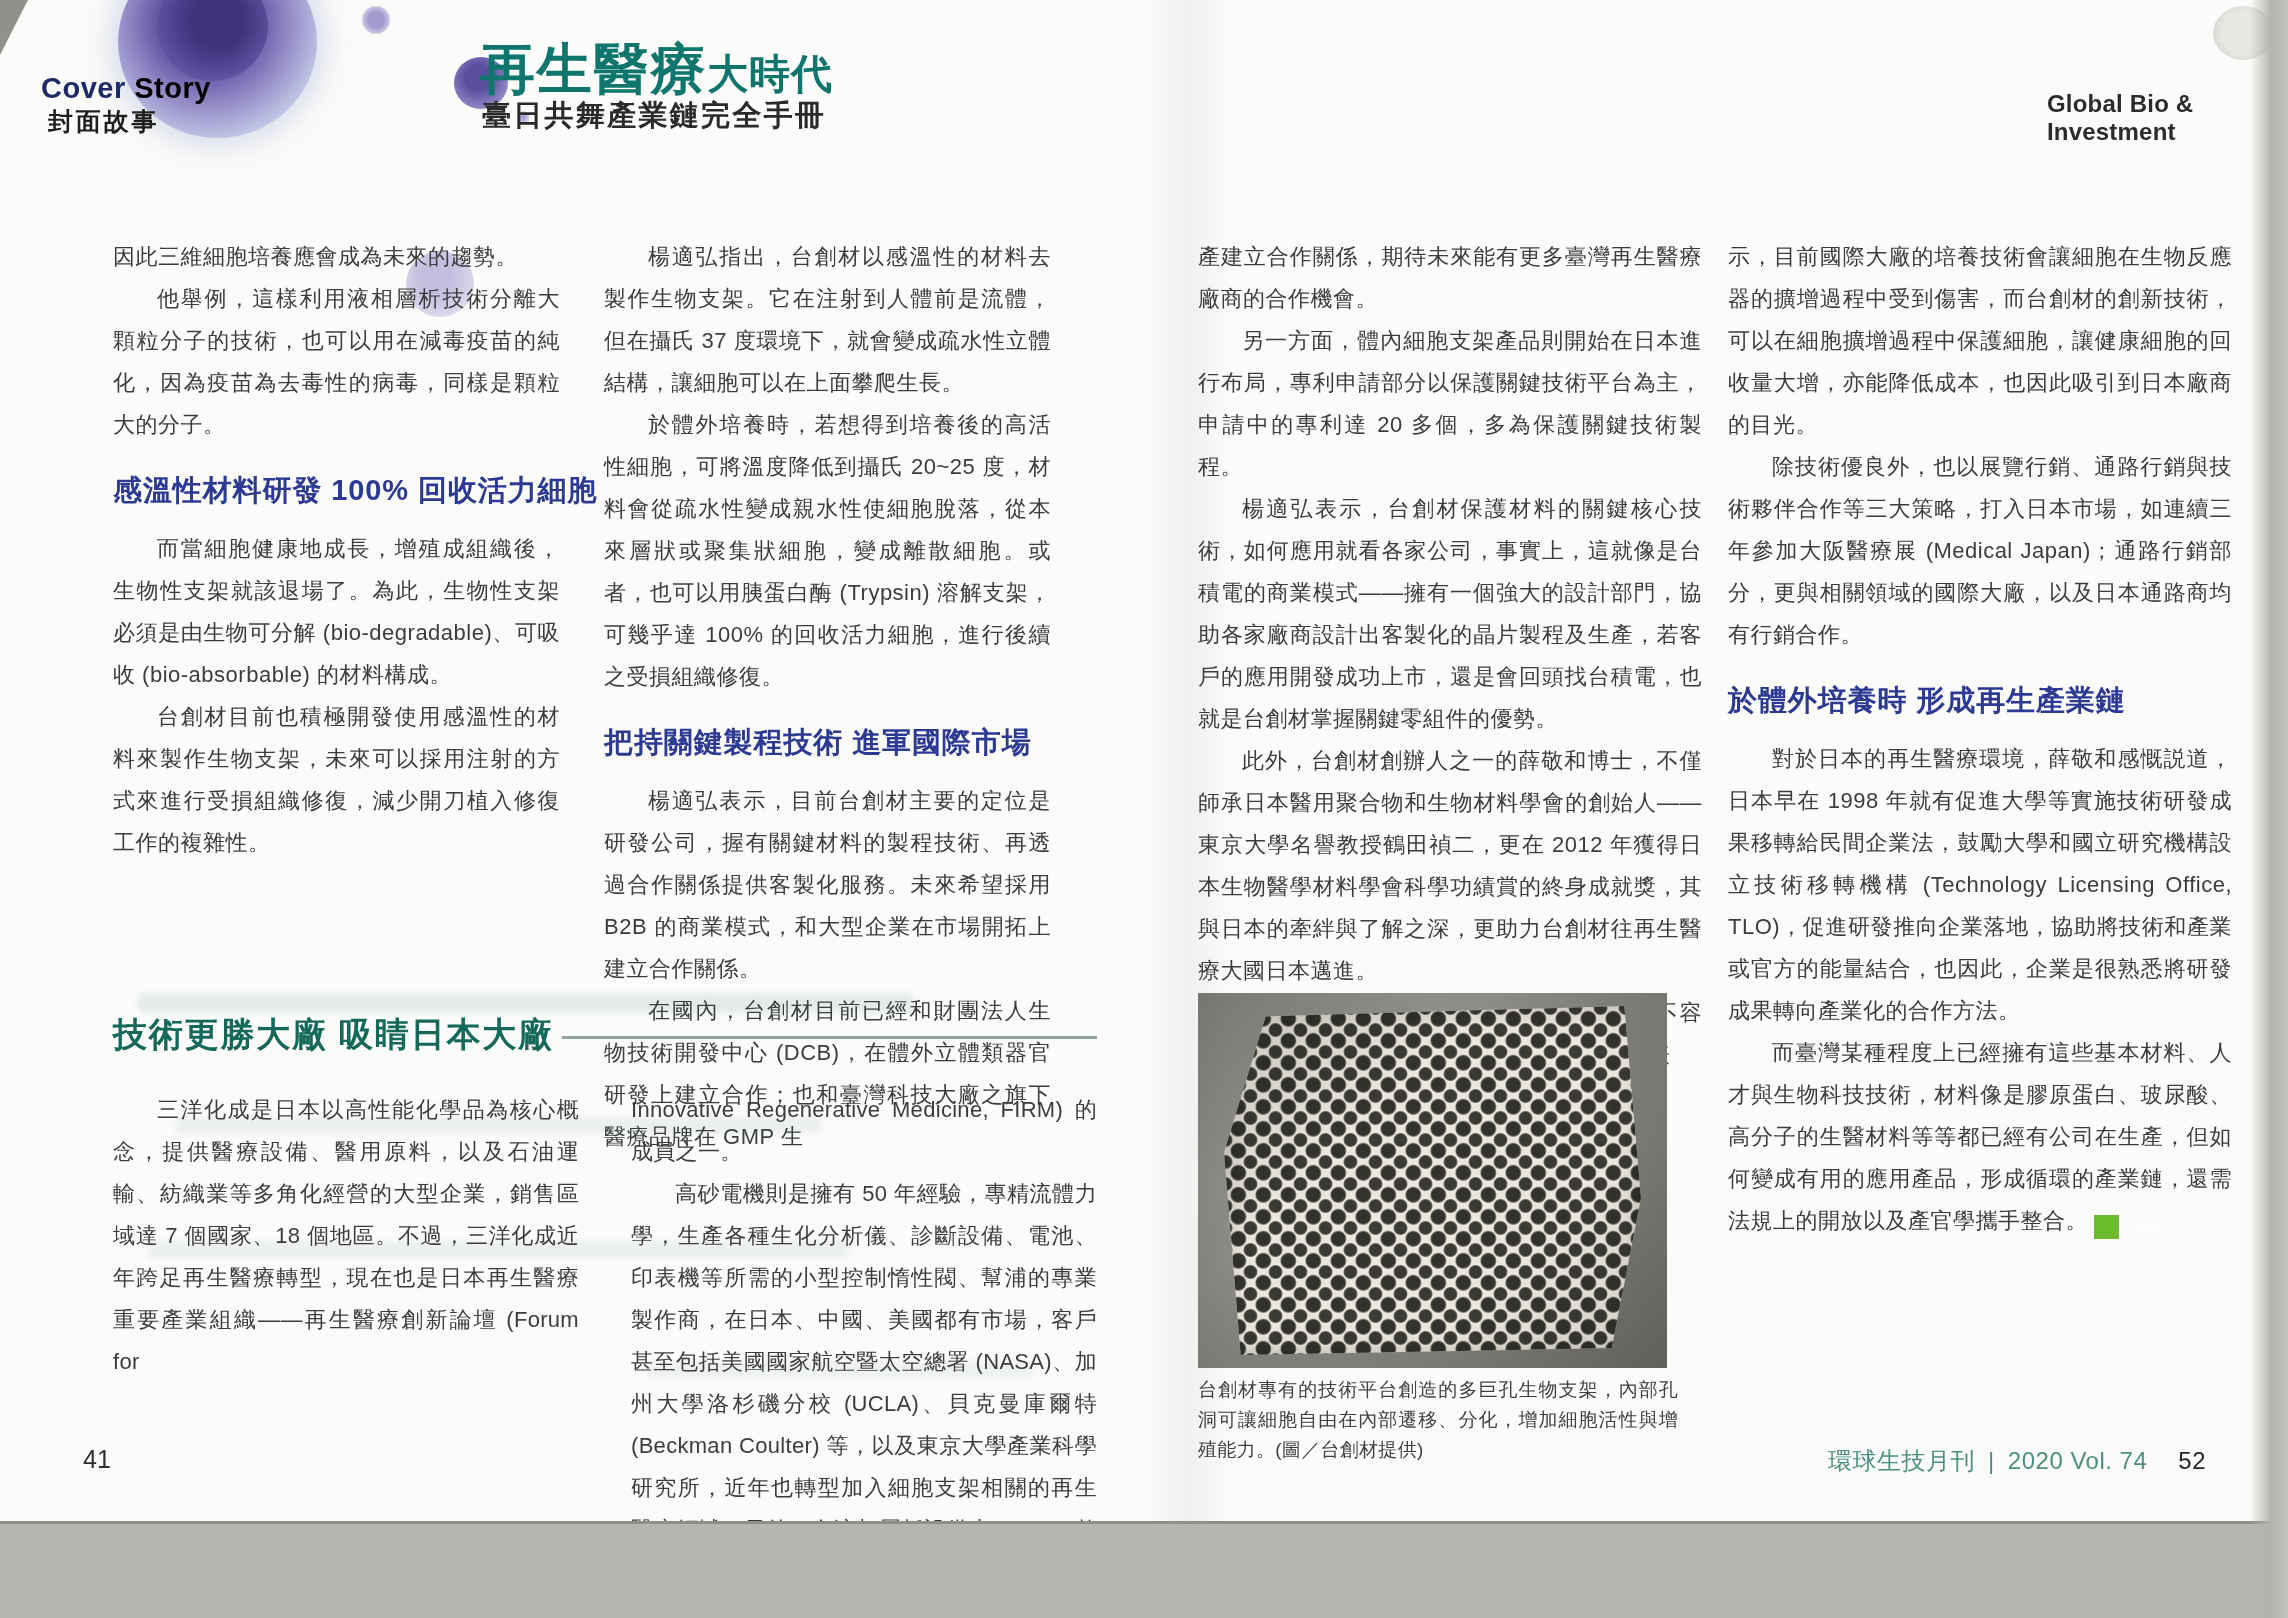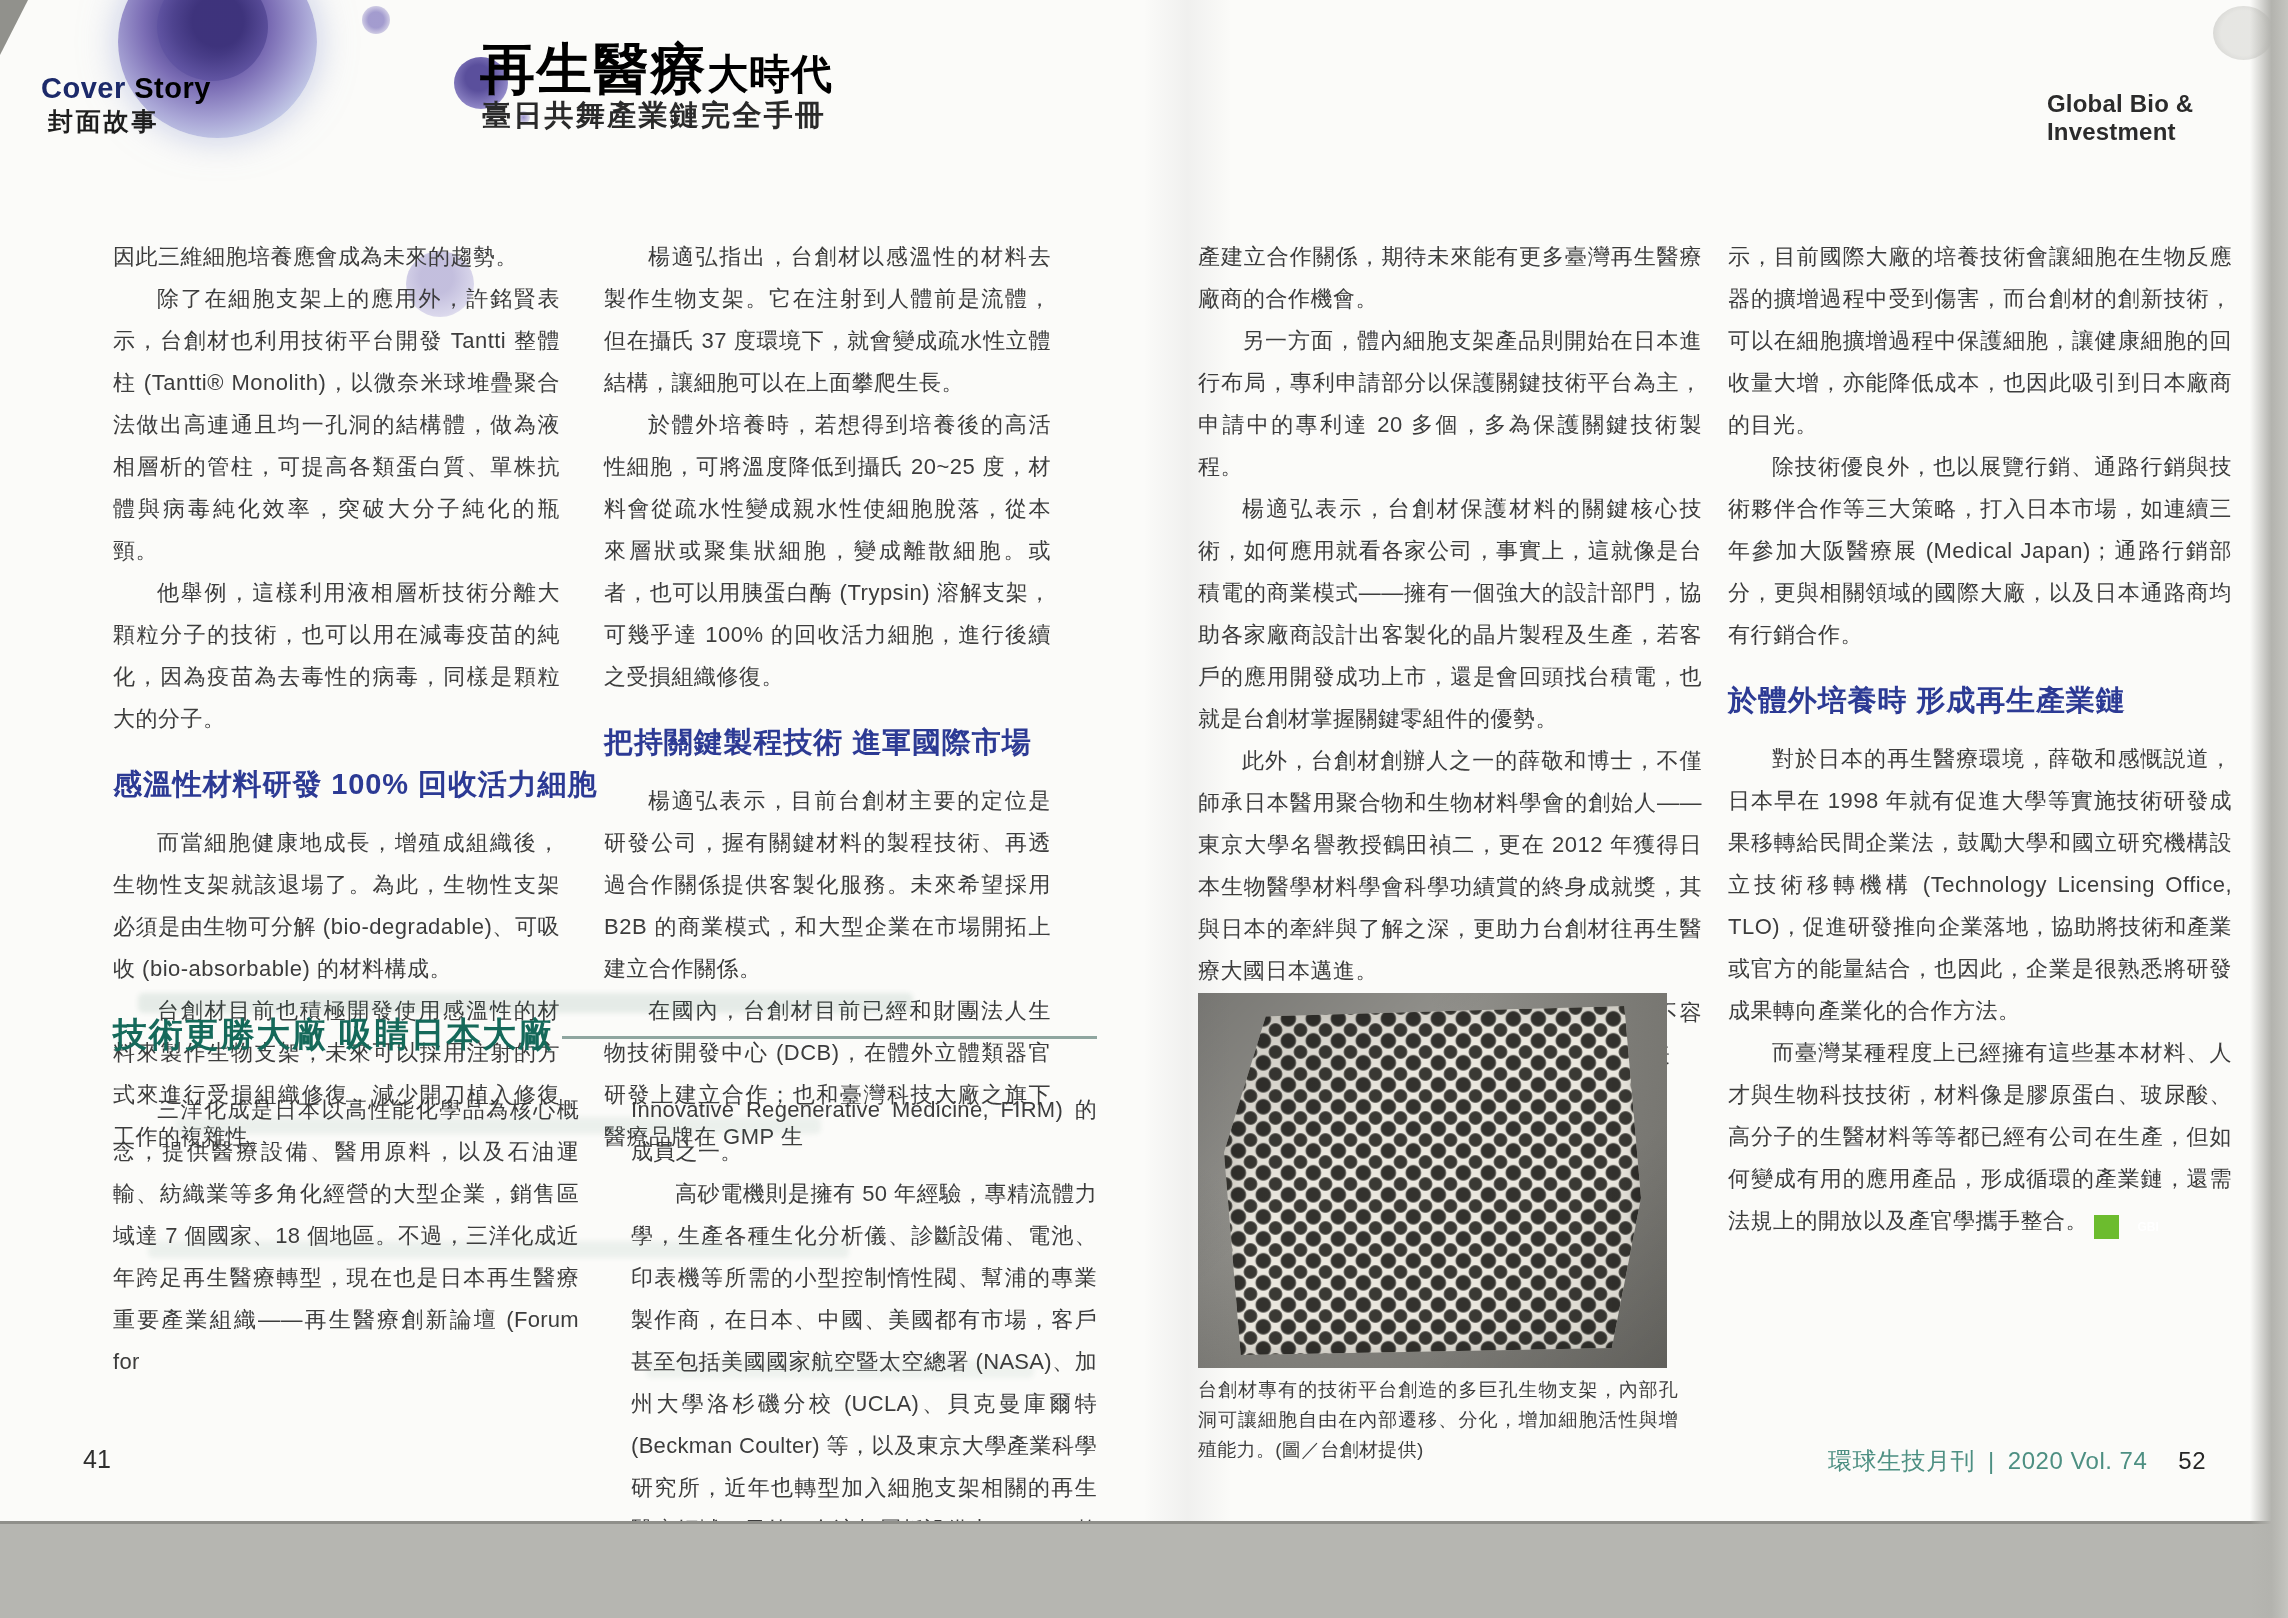--- a/index.html
+++ b/index.html
@@ -30,21 +30,21 @@
   .cell-s { left:362px; top:5.5px; width:28px; height:28px;
     background:radial-gradient(circle, #8d84c4 0 40%, rgba(180,185,225,0) 100%); opacity:.8; }
   .cell-f { left:406px; top:251px; width:68px; height:66px;
     background:radial-gradient(circle at 45% 40%, #8b82c2 0 30%, #b9b4de 70%, rgba(200,200,230,0) 100%); opacity:.5; }
   .cell-d { left:517px; top:111px; width:13px; height:13px; background:radial-gradient(circle,#9a92cc,rgba(200,200,230,0)); }
 
   .cover-label { position:absolute; left:41px; top:72px; font-size:29px; font-weight:bold; letter-spacing:0.5px; }
   .cover-label .w1 { color:#1c2a6a; } .cover-label .w2 { color:#000000; }
   .cover-label-zh { position:absolute; left:48px; top:105px; font-size:25px; font-weight:bold; color:#1e1e1e; letter-spacing:2.8px; }
 
-  .main-title { position:absolute; left:480px; top:33px; color:#000000; white-space:nowrap; }
+  .main-title { position:absolute; left:480px; top:33px; color:#0f766e; white-space:nowrap; }
   .main-title .big { font-size:55px; font-weight:900; letter-spacing:1.8px; }
   .main-title .mid { font-size:41px; font-weight:900; letter-spacing:0.9px; }
   .sub-title { position:absolute; left:482px; top:96px; font-size:29px; font-weight:bold; color:#2a2a2a; letter-spacing:2.3px; white-space:nowrap; }
 
   .global-header { position:absolute; left:2047px; top:90px; width:240px; font-size:24px; font-weight:bold; color:#2b2b2b; letter-spacing:0.2px; }
   .corner-ghost { position:absolute; left:2213px; top:5.5px; width:61px; height:54px; border-radius:50%;
     background:radial-gradient(circle,#d8d8d4 0 55%, #c2c2be 75%, rgba(200,200,196,0) 100%); opacity:.6; }
 
   
   .col { position:absolute; font-size:22px; line-height:42px; color:#3c3c3c; text-align:justify; letter-spacing:0.5px; }
@@ -120,21 +120,20 @@
   <div class="main-title">
     <span class="big">再生醫療</span><span class="mid">大時代</span>
   </div>
   <div class="sub-title">臺日共舞產業鏈完全手冊</div>
 
   <div class="corner-ghost"></div>
   <div class="global-header">Global Bio &amp; Investment</div>
 
   <div class="col c-l1">
     <p>因此三維細胞培養應會成為未來的趨勢。</p>
-    <p class="ind">除了在細胞支架上的應用外，許銘賢表示，台創材也利用技術平台開發 Tantti 整體柱 (Tantti® Monolith)，以微奈米球堆疊聚合法做出高連通且均一孔洞的結構體，做為液相層析的管柱，可提高各類蛋白質、單株抗體與病毒純化效率，突破大分子純化的瓶頸。</p>
     <p class="ind">他舉例，這樣利用液相層析技術分離大顆粒分子的技術，也可以用在減毒疫苗的純化，因為疫苗為去毒性的病毒，同樣是顆粒大的分子。</p>
     <h2 class="blue-h">感溫性材料研發 100% 回收活力細胞</h2>
     <p class="ind">而當細胞健康地成長，增殖成組織後，生物性支架就該退場了。為此，生物性支架必須是由生物可分解 (bio-degradable)、可吸收 (bio-absorbable) 的材料構成。</p>
     <p class="ind">台創材目前也積極開發使用感溫性的材料來製作生物支架，未來可以採用注射的方式來進行受損組織修復，減少開刀植入修復工作的複雜性。</p>
   </div>
 
   <div class="col c-l2">
     <p class="ind">楊適弘指出，台創材以感溫性的材料去製作生物支架。它在注射到人體前是流體，但在攝氏 37 度環境下，就會變成疏水性立體結構，讓細胞可以在上面攀爬生長。</p>
     <p class="ind">於體外培養時，若想得到培養後的高活性細胞，可將溫度降低到攝氏 20~25 度，材料會從疏水性變成親水性使細胞脫落，從本來層狀或聚集狀細胞，變成離散細胞。或者，也可以用胰蛋白酶 (Trypsin) 溶解支架，可幾乎達 100% 的回收活力細胞，進行後續之受損組織修復。</p>
     <h2 class="blue-h">把持關鍵製程技術 進軍國際市場</h2>

